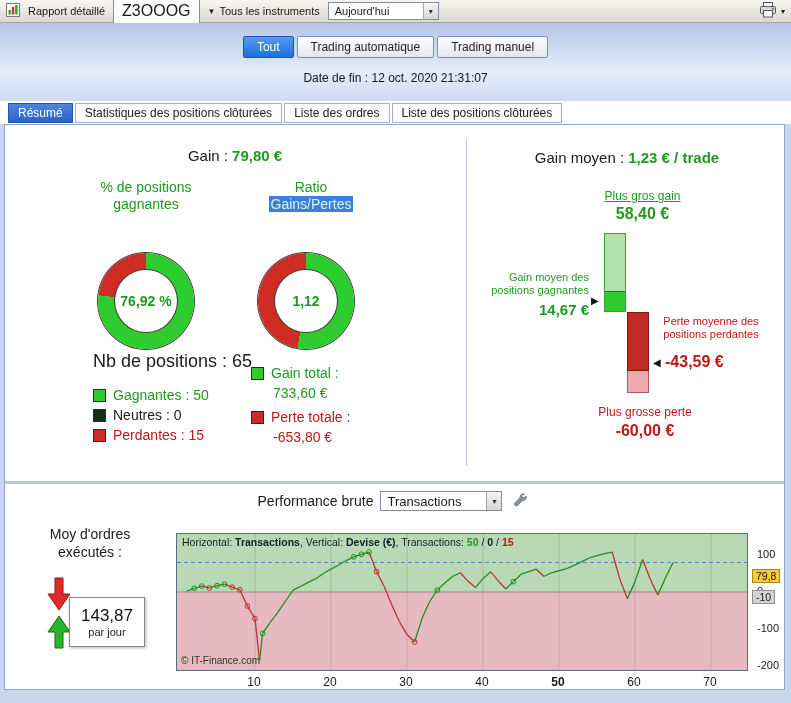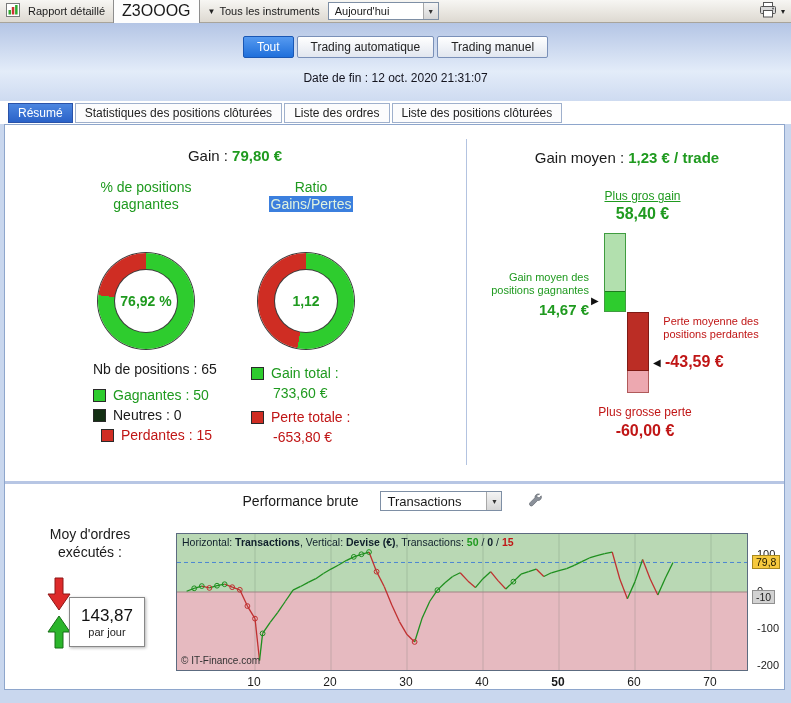--- a/index.html
+++ b/index.html
@@ -91,21 +91,21 @@
   .legend-row { display:flex; align-items:center; font-size:14px; }
   .sq { display:inline-block; width:13px; height:13px; border:1px solid #2a2a2a; margin-right:7px; flex:0 0 auto; }
   
   .bar { border:1px solid #3f9c3f; }
   .small-lbl { font-size:11px; line-height:1.2; }
   .big-val { font-size:16px; font-weight:bold; }
   .mark { font-size:10px; color:#111; }
   
   .hdiv { left:0; top:356px; width:779px; height:3px; background:#b7c6e4; }
   .vdiv { left:461px; top:14px; width:1px; height:326px; background:#b3c3e0; }
-  .perf-head { left:0; top:366px; width:779px; display:flex; justify-content:center; align-items:center; gap:22px; font-size:14px; }
+  .perf-head { left:0; top:366px; width:779px; display:flex; justify-content:center; align-items:center; gap:7px; font-size:14px; }
   .perf-combo { width:122px; height:20px; font-size:13px; }
   .tool-btn { width:22px; height:20px; display:flex; align-items:center; justify-content:center; }
   .moy-label { left:10px; top:400px; width:150px; font-size:14px; line-height:1.3; }
   .value-box {
     left:64px; top:472px; width:76px; height:50px; background:#fff;
     border:1px solid #888; box-shadow:1px 1px 3px rgba(0,0,0,0.3);
     display:flex; flex-direction:column; align-items:center; justify-content:center;
   }
   .value-box .v { font-size:17px; color:#111; }
   .value-box .u { font-size:11px; color:#222; }
@@ -114,21 +114,21 @@
     border:1px solid #5c6b80; background:#fff; overflow:hidden;
   }
   .chart-head { position:absolute; left:5px; top:2px; font-size:10.5px; white-space:nowrap; color:#10202c; }
   .chart-head b { font-weight:bold; }
   .chart-head .win { color:#1f9a1f; font-weight:bold; }
   .chart-head .loss { color:#c01616; font-weight:bold; }
   .copyright { position:absolute; left:4px; bottom:4px; font-size:10px; color:#333; }
   .yaxis { left:746px; top:408px; width:36px; height:150px; font-size:11px; }
   .ytick { position:absolute; left:6px; white-space:nowrap; }
   .ybadge { position:absolute; left:1px; padding:0 3px; font-size:10.5px; border:1px solid #8a7a30; }
-  .ybadge.yellow { background:#f6c93e; border-color:#a8891e; color:#201a00; }
+  .ybadge.yellow { background:#f6c93e; border-color:#a8891e; color:#201a00;margin-top:14px; }
   .ybadge.gray { background:#d2d2d2; border-color:#909090; color:#222; }
   .xaxis { left:171px; top:550px; width:572px; height:14px; font-size:12px; }
   .xtick { position:absolute; width:26px; text-align:center; }
   .xtick.bold { font-weight:bold; }
 </style>
 </head>
 <body>
 
 <div class="toolbar">
   <span>
@@ -202,31 +202,31 @@
     <div class="hole"></div>
     <div class="dval">76,92 %</div>
   </div>
 
   <div class="p-abs donut" style="left:253px; top:128px;">
     <div class="ring" style="background: conic-gradient(rgb(46, 204, 46) 0deg, rgb(46, 204, 46) 52.9%, rgb(207, 45, 35) 52.9%, rgb(207, 45, 35) 100%);"></div>
     <div class="hole"></div>
     <div class="dval">1,12</div>
   </div>
 
-  <div class="p-abs" style="left:88px; top:236px; font-size:14px;">Nb de positions : 65</div>
+  <div class="p-abs" style="left:88px; top:226px; font-size:18px;">Nb de positions : 65</div>
 
   <div class="p-abs legend-row" style="left:88px; top:262px;">
     <span class="sq" id="sq-win" style="background: rgb(46, 204, 46);"></span>
     <span class="green">Gagnantes : 50</span>
   </div>
   <div class="p-abs legend-row" style="left:88px; top:282px;">
     <span class="sq" id="sq-neutral" style="background: rgb(20, 48, 20);"></span>
     <span>Neutres : 0</span>
   </div>
-  <div class="p-abs legend-row" style="left:88px; top:302px;margin-left:8px;">
+  <div class="p-abs legend-row" style="left:88px; top:302px;">
     <span class="sq" id="sq-loss" style="background: rgb(207, 45, 35);"></span>
     <span class="red">Perdantes : 15</span>
   </div>
 
   <div class="p-abs legend-row" style="left:246px; top:240px;">
     <span class="sq" id="sq-gain-total" style="background: rgb(46, 204, 46);"></span>
     <span class="green" style="font-size:14px;">Gain total :</span>
   </div>
   <div class="p-abs green" style="left:268px; top:260px; font-size:14px;">733,60 €</div>
 

